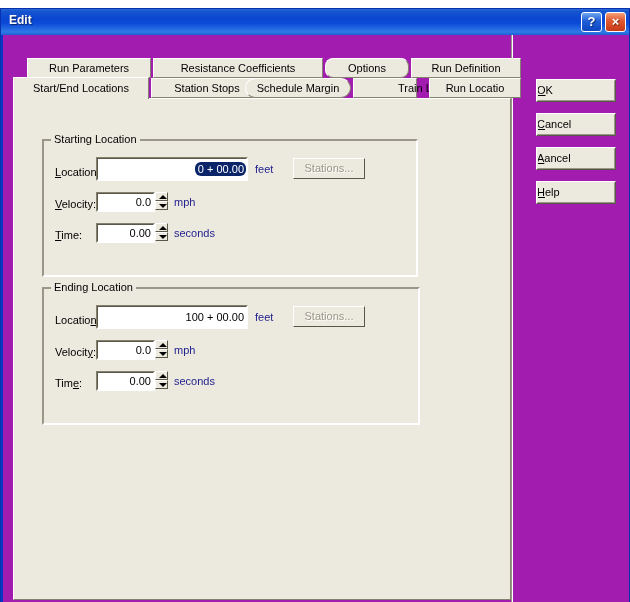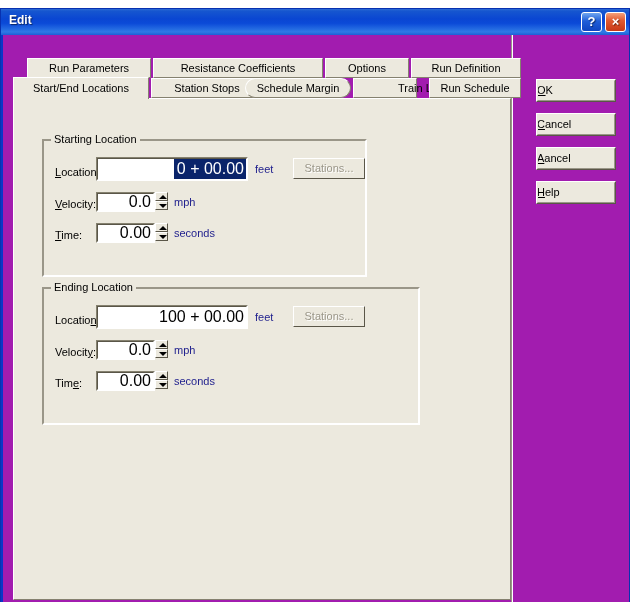--- a/index.html
+++ b/index.html
@@ -206,23 +206,24 @@
     border: 1px solid #ffffff;
     border-left-color: #5a5648;
     border-top-color: #5a5648;
     background: #ffffff;
   }
   .textbox-val {
     position: absolute;
     right: 2px;
     top: 50%;
     transform: translateY(-50%);
-    font-size: 16px;
+    font-size: 11px;
     color: #000000;
     white-space: nowrap;
+    border-radius: 6px;
   }
   .textbox-val.selected {
     background: #0a246a;
     color: #ffffff;
     padding: 1px 2px 1px 3px;
     right: 0px;
   }
 
   
   .spinner {
@@ -325,35 +326,35 @@
 
   <div id="client">
 
     <div id="panel-divider"></div>
 
     <div id="tabctl">
 
       <div class="tabrow" id="tabrow-top">
         <div class="tab" style="left:14px; width:124px;">Run Parameters</div>
         <div class="tab" style="left:140px; width:170px;">Resistance Coefficients</div>
-        <div class="tab" style="left:312px; width:84px;">Options</div>
+        <div class="tab" style="left:312px; width:84px;border-radius:8px;">Options</div>
         <div class="tab" style="left:398px; width:110px;">Run Definition</div>
       </div>
 
       <div class="tabrow" id="tabrow-bottom">
         <div class="tab active" style="left:0px; width:136px;">Start/End Locations</div>
         <div class="tab inactive-bottom" style="left:138px; width:112px;">Station Stops</div>
         <div class="tab inactive-bottom" style="left:232px; width:106px;border-radius:10px;">Schedule Margin</div>
         <div class="tab inactive-bottom" style="left:340px; width:64px;padding-left:44px;">Train Load</div>
-        <div class="tab inactive-bottom" style="left:416px; width:92px;">Run Schedule</div>
+        <div class="tab inactive-bottom" style="left:416px; width:92px;">Run Locatio</div>
       </div>
 
       <div id="tabpage">
 
-        <div class="groupbox" style="left:28px; top:40px; width:325px; height:138px;">
+        <div class="groupbox" style="left:28px; top:40px; width:376px; height:138px;">
           <div class="groupbox-inner"></div>
           <div class="group-title">Starting Location</div>
 
           <div class="field-label" style="left:12px; top:26px;"><span class="ul">L</span><span>ocation:</span></div>
           <div class="textbox" style="left:53px; top:17px; width:152px; height:24px;">
             <div class="textbox-in">
               <div class="textbox-val selected">0 + 00.00</div>
             </div>
           </div>
           <div class="unit" style="left:212px; top:23px;">feet</div>

